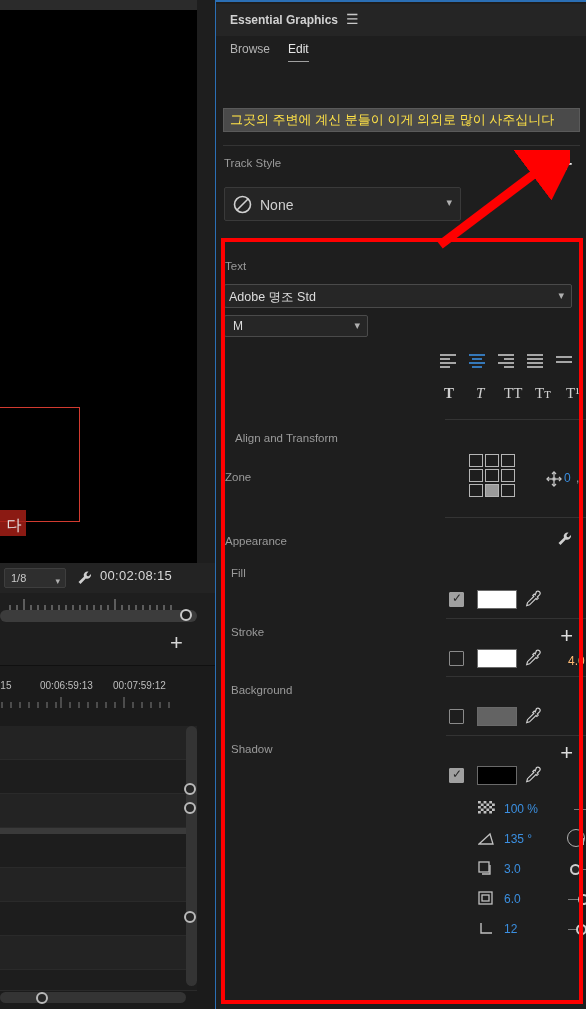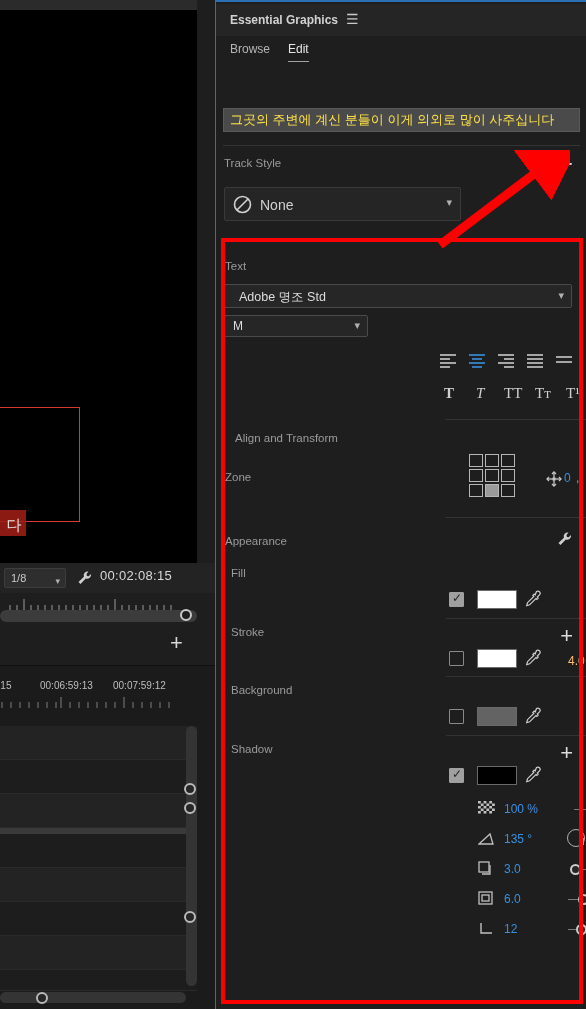--- a/index.html
+++ b/index.html
@@ -218,21 +218,21 @@
   
   .section-label {
     position: absolute; color: #9b9b9b; font-size: 11.5px;
   }
   #text-label { left: 9px; top: 258px; }
   #font-family-box {
     position: absolute; left: 8px; top: 282px; width: 348px; height: 24px;
     background: #262626; border: 1px solid #4a4a4a; border-radius: 2px;
   }
   #font-family-value {
-    position: absolute; left: 14px; top: 4px; color: #ddd; font-size: 12.5px;
+    position: absolute; left: 4px; top: 4px; color: #ddd; font-size: 12.5px;
   }
   #font-family-chev {
     position: absolute; right: 7px; top: 4px; color: #b0b0b0; font-size: 11px;
   }
   #font-style-box {
     position: absolute; left: 8px; top: 313px; width: 144px; height: 22px;
     background: #262626; border: 1px solid #4a4a4a; border-radius: 2px;
   }
   #font-style-value {
     position: absolute; left: 8px; top: 3px; color: #ddd; font-size: 12px;

